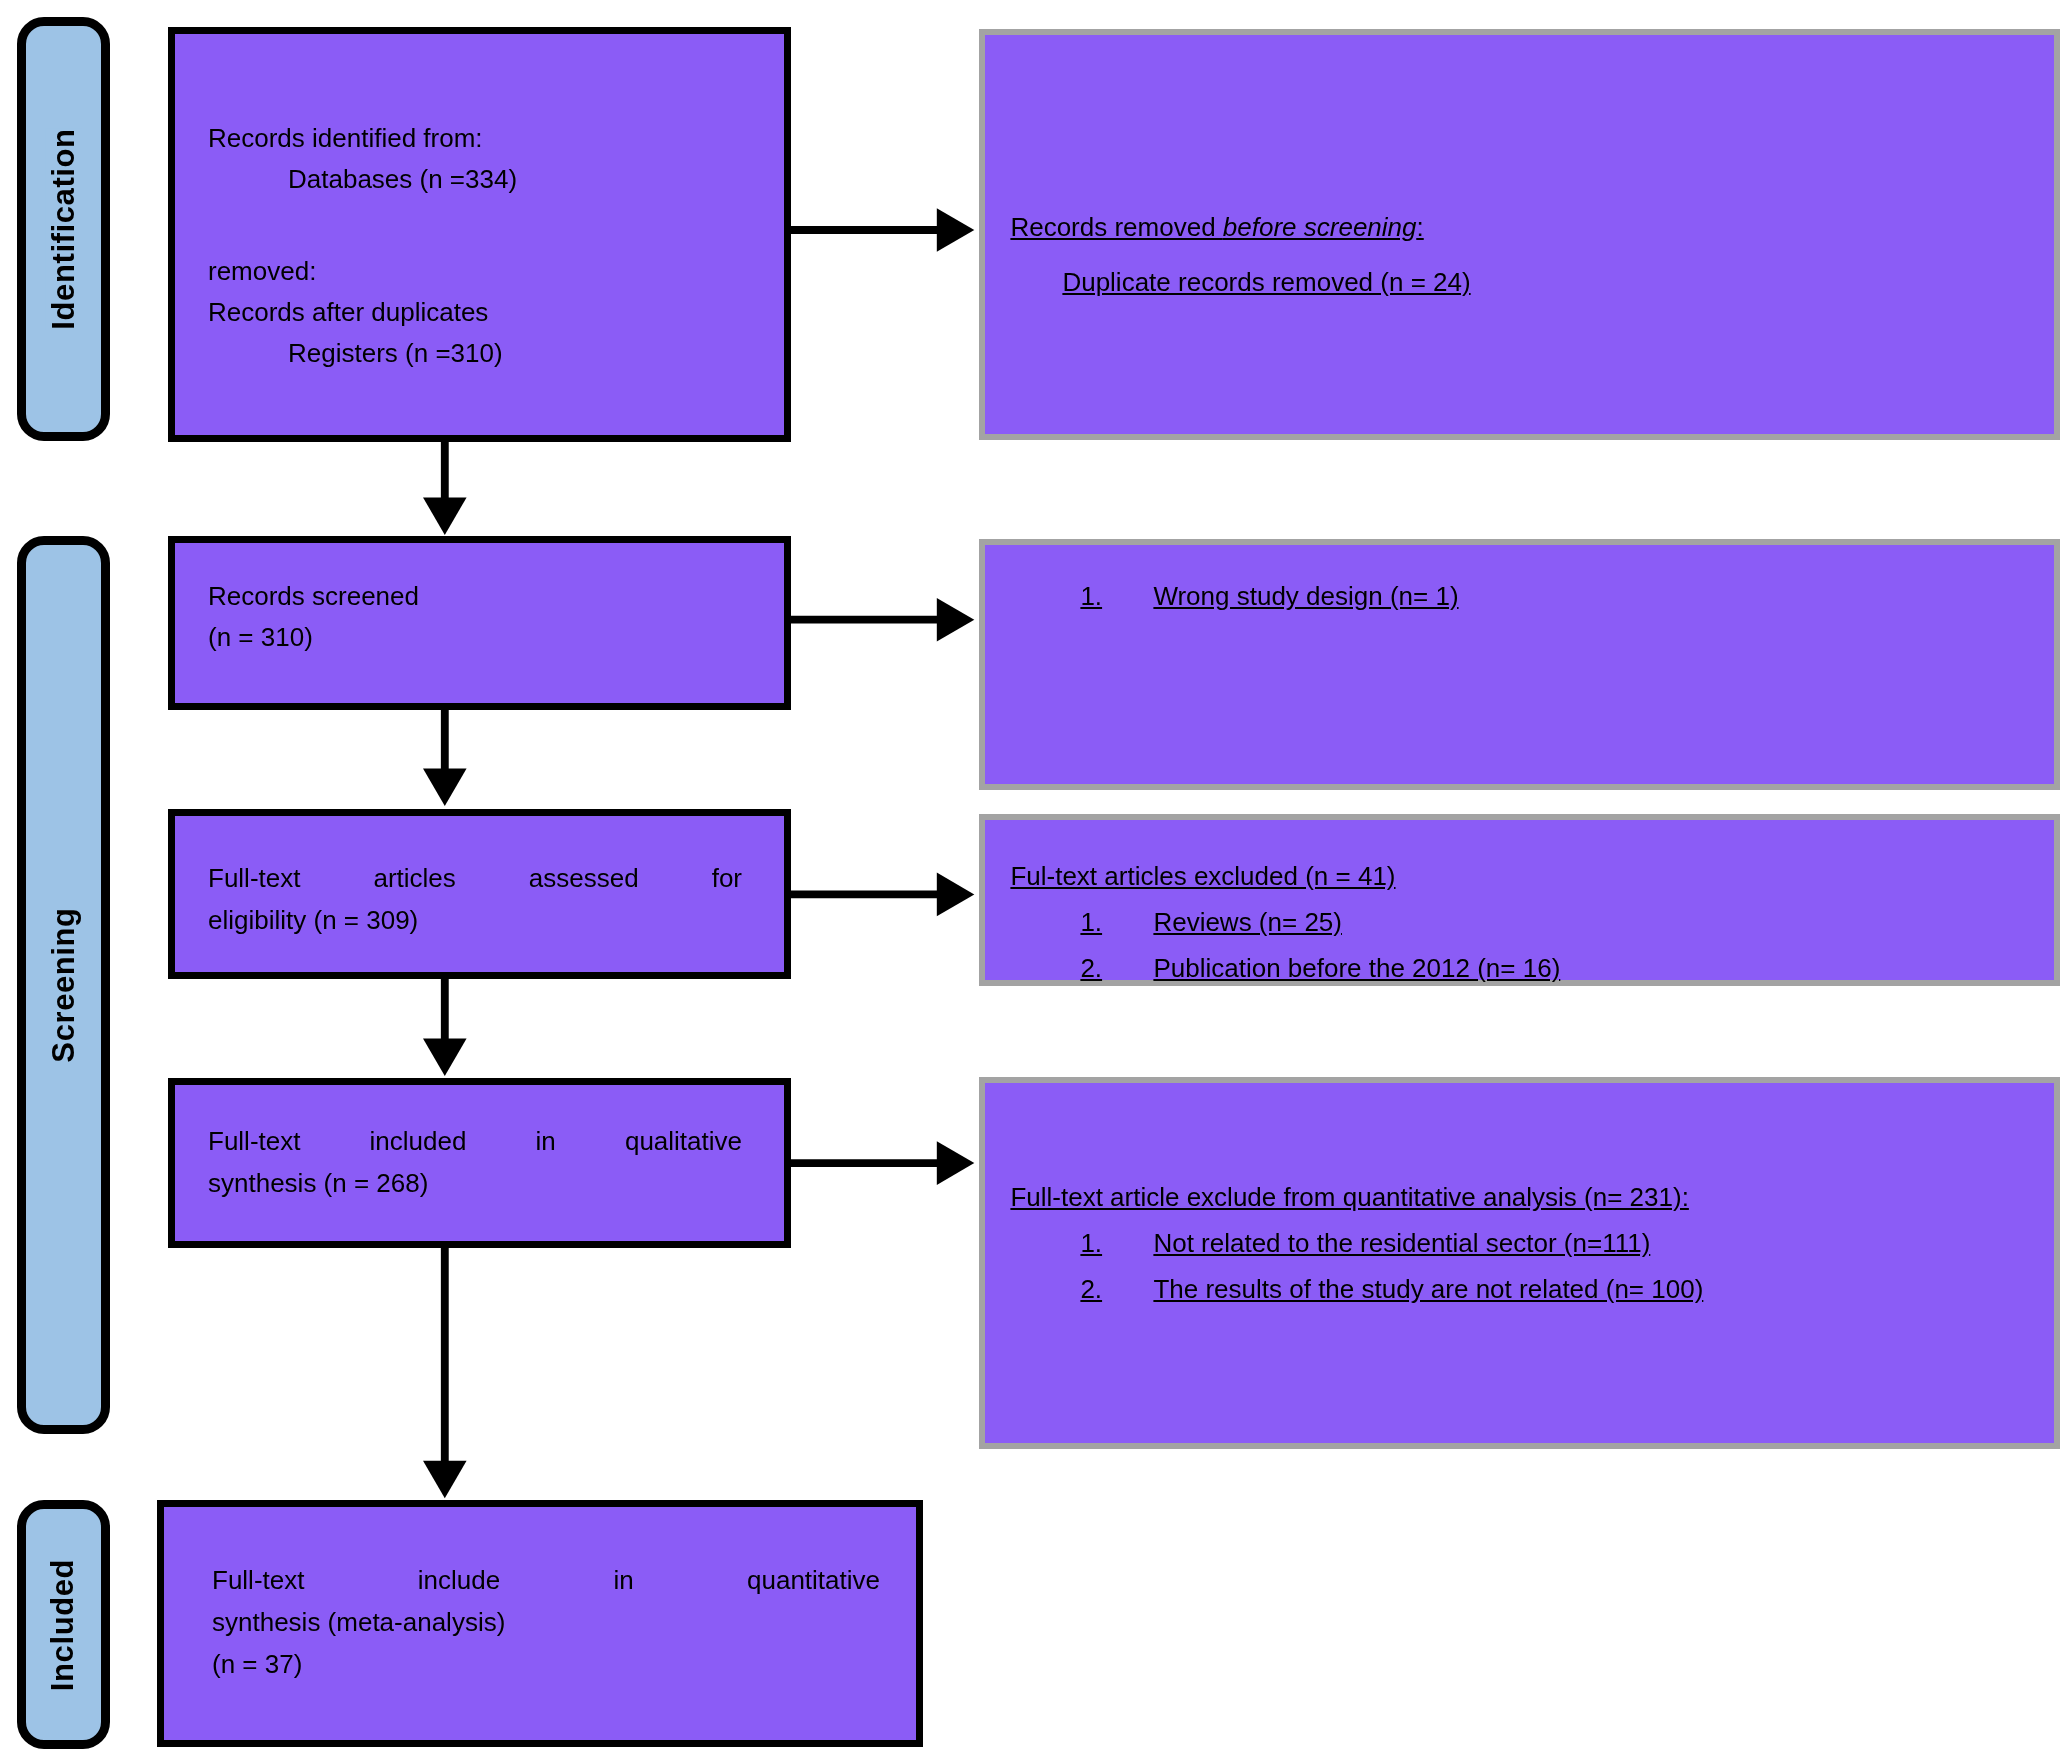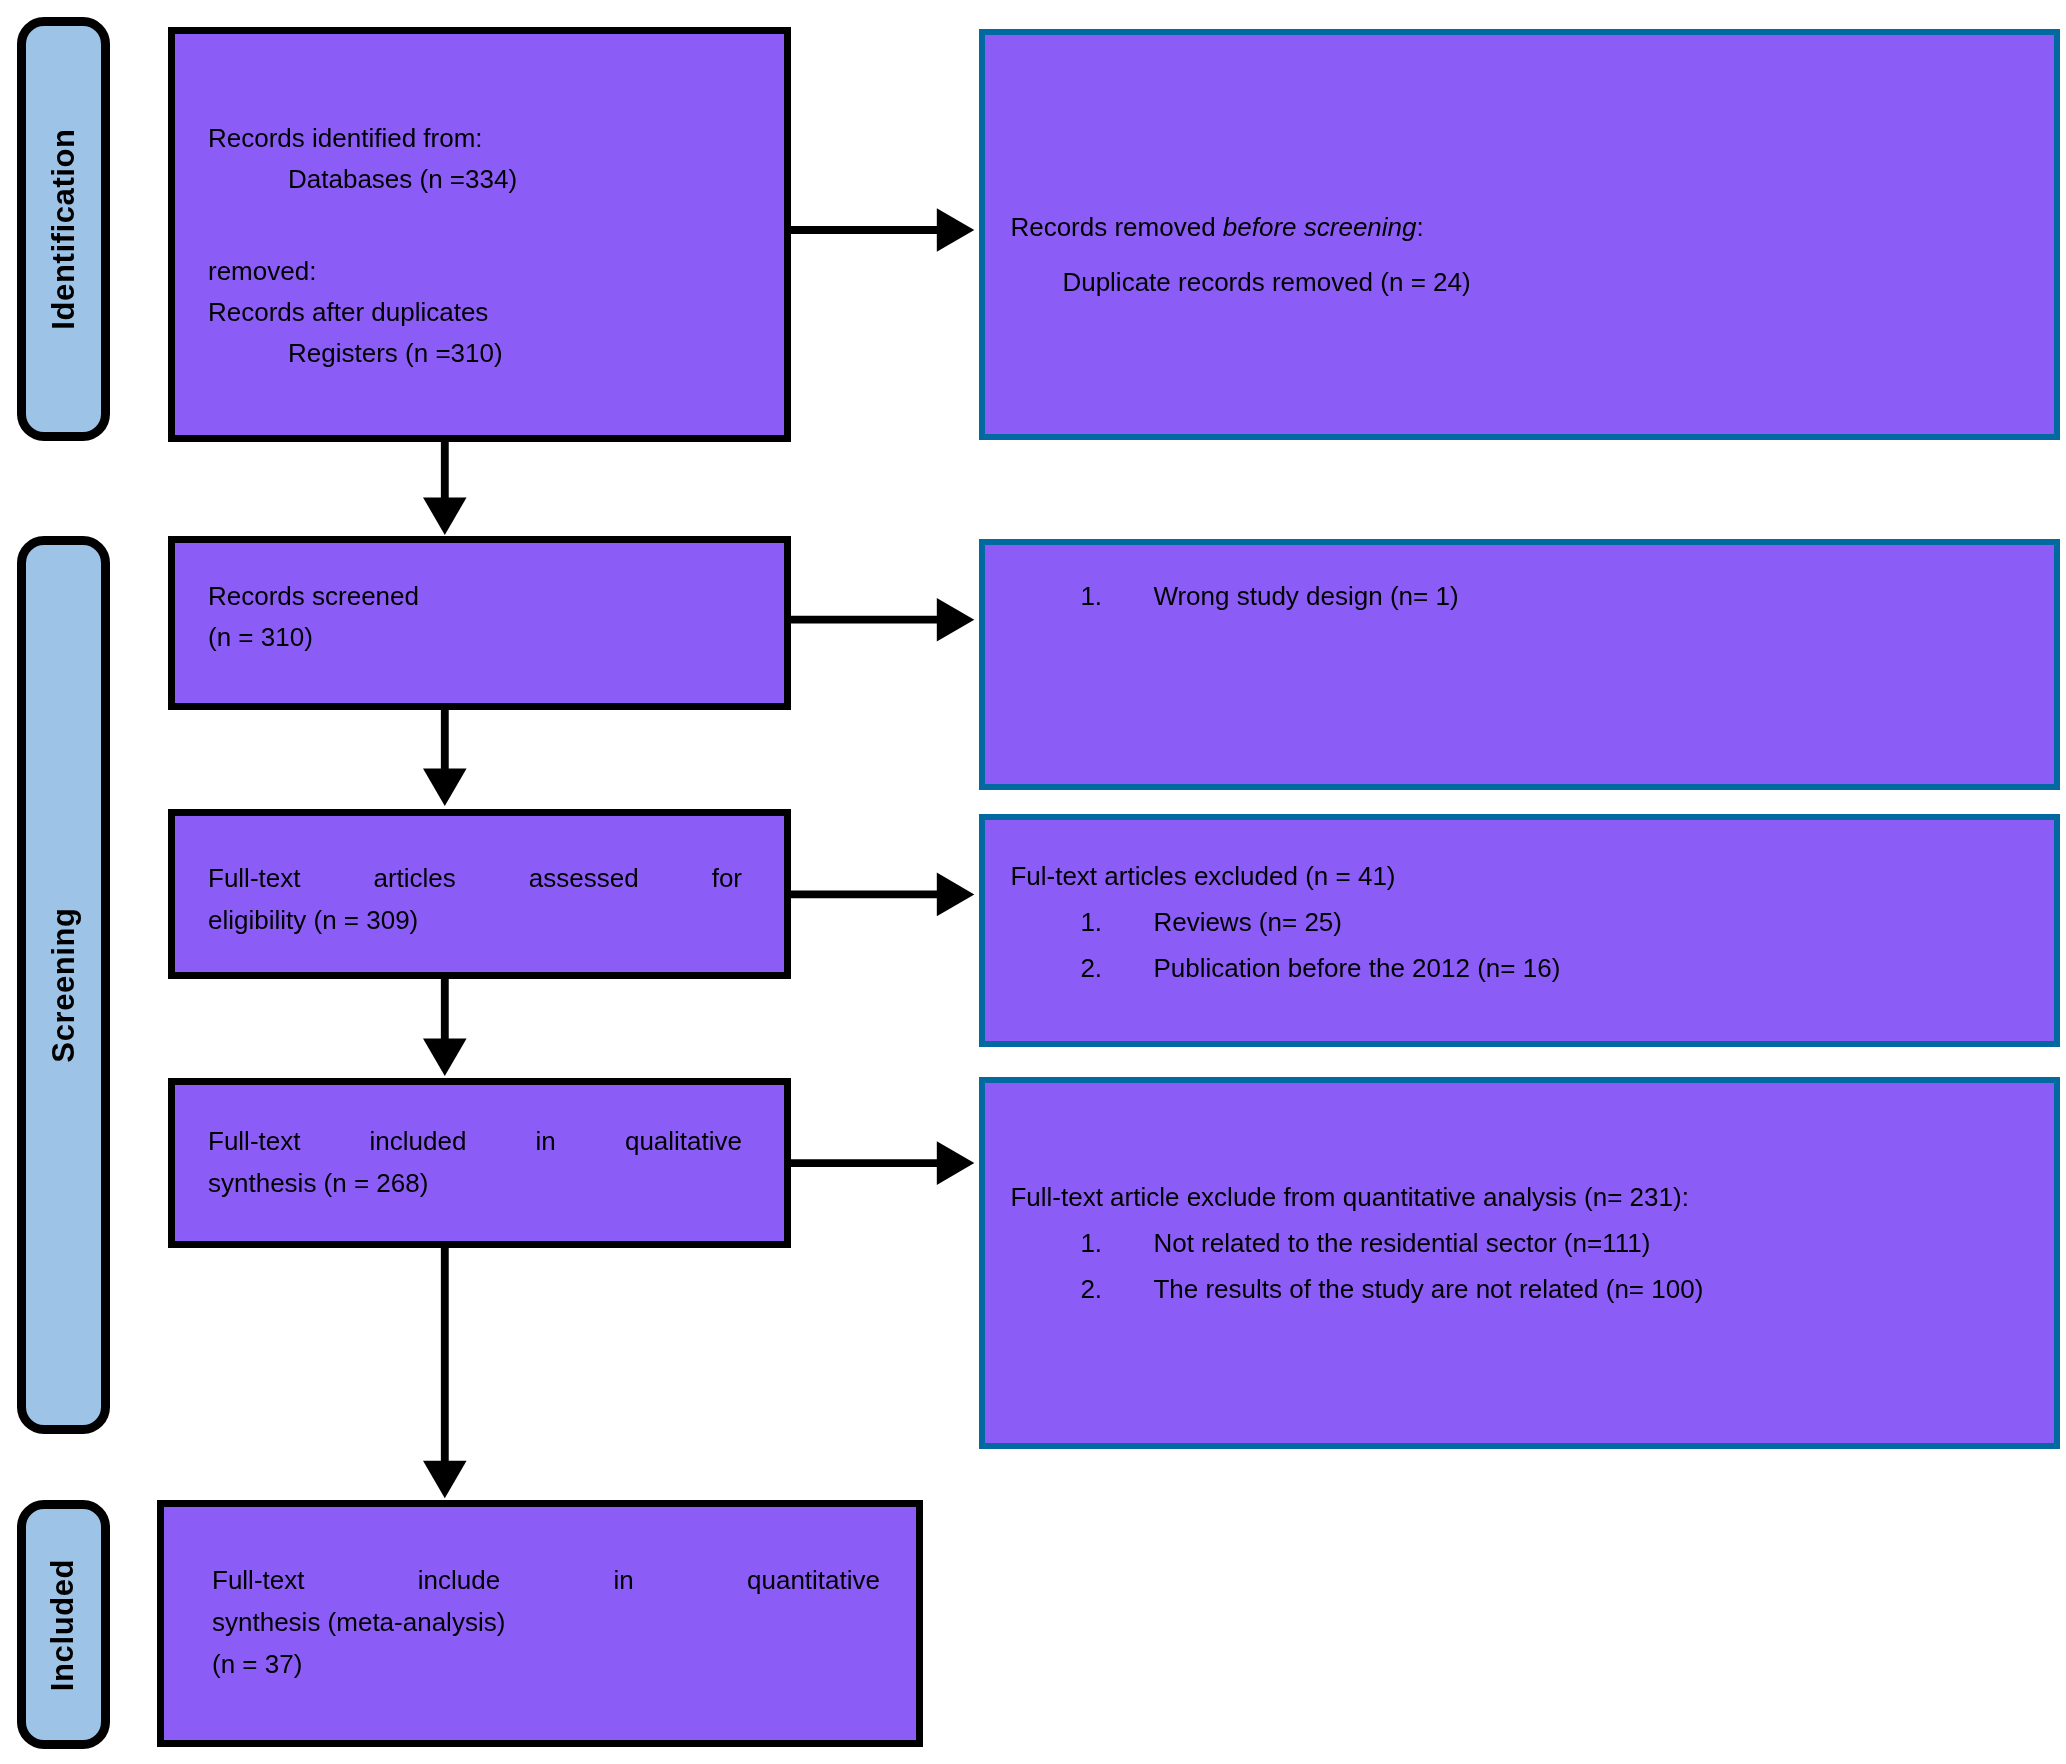--- a/index.html
+++ b/index.html
@@ -33,21 +33,21 @@
   }
 
   
   .lbox,.rbox{
     position:absolute;
     background:#8b5cf6;
     box-sizing:border-box;
     font-size:26px;
   }
   .lbox{border:7.3px solid #000000;line-height:41px;}
-  .rbox{border:6px solid #0369a1;line-height:46px;}
+  .rbox{border:6px solid #a3a3a3;line-height:46px;text-decoration:underline;}
 
   .ln{white-space:nowrap;}
   .ind{margin-left:80px;}
   .spacer{height:51px;}
 
   
   .jline{
     text-align:justify;
     text-align-last:justify;
     white-space:normal;
@@ -147,21 +147,21 @@
     <div class="ln item-plain">Duplicate records removed (n = 24)</div>
   </div>
 
   <div class="rbox" style="left:979px;top:539px;width:1081px;height:251px;padding:28px 18px 0 25.4px;">
     <div class="li">
       <span class="num">1.</span>
       <span class="itx">Wrong study design (n= 1)</span>
     </div>
   </div>
 
-  <div class="rbox" style="left:979px;top:814px;width:1081px;height:233px;padding:33px 18px 0 25.4px;">
+  <div class="rbox" style="left:979px;top:814px;width:1081px;height:172px;padding:33px 18px 0 25.4px;">
     <div class="ln">Ful-text articles excluded (n = 41)</div>
     <div class="li">
       <span class="num">1.</span>
       <span class="itx">Reviews (n= 25)</span>
     </div>
     <div class="li">
       <span class="num">2.</span>
       <span class="itx">Publication before the 2012 (n= 16)</span>
     </div>
   </div>

